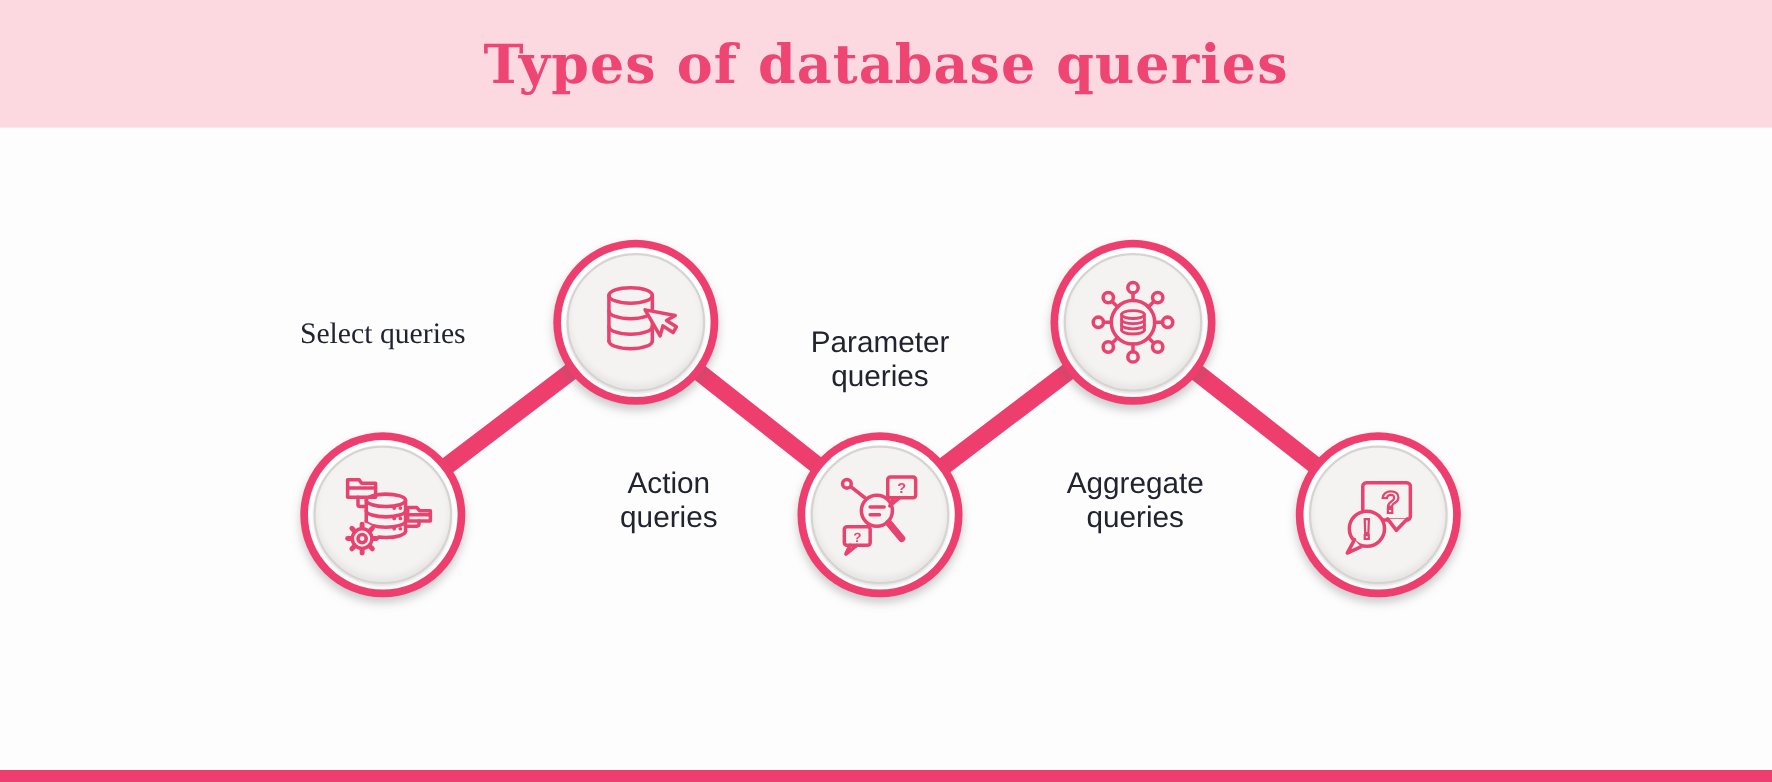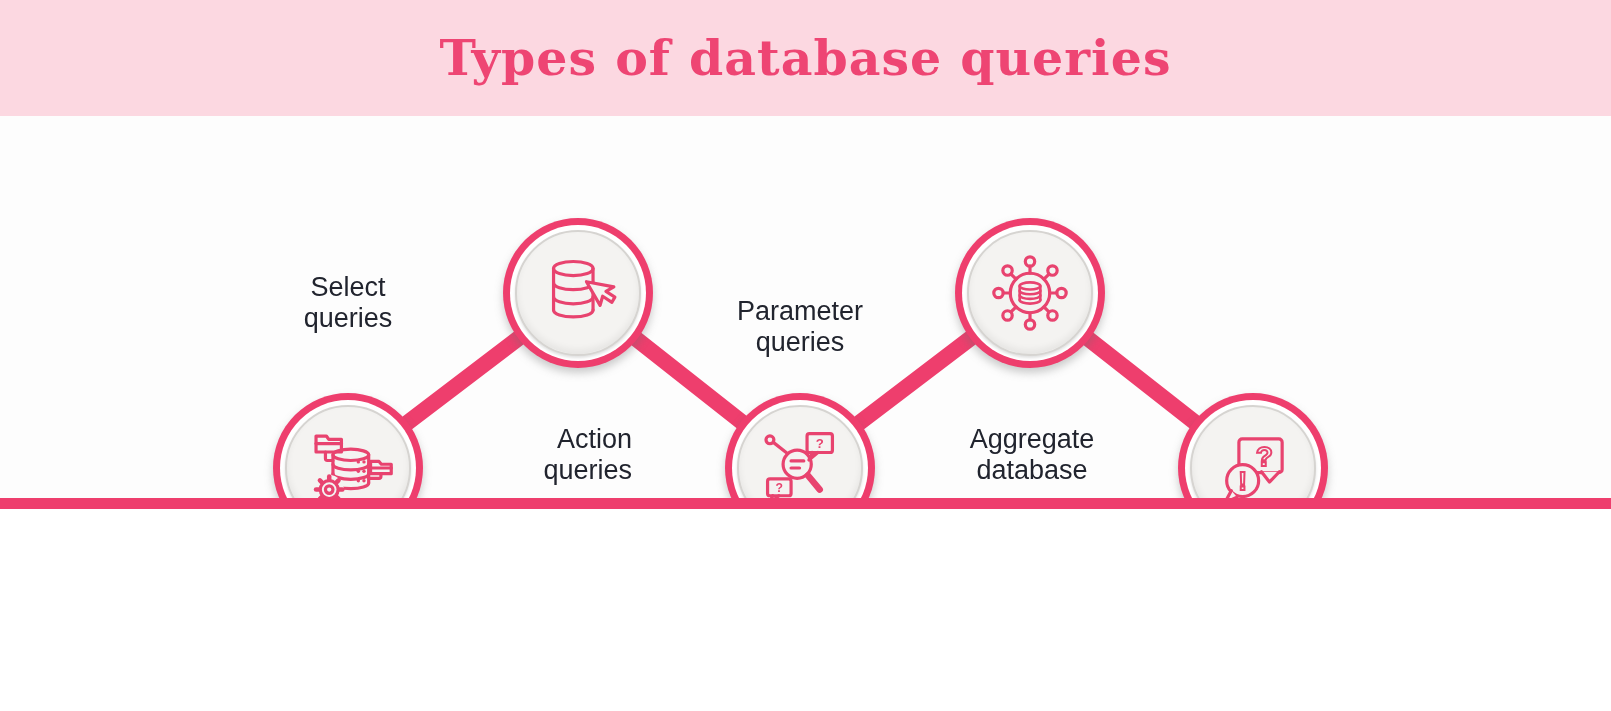--- a/index.html
+++ b/index.html
@@ -1,18 +1,18 @@
 <!DOCTYPE html>
 <html><head>
 <meta charset="utf-8">
 <style>
   html,body{margin:0;padding:0;background:#ffffff;}
   .canvas{
     position:relative;
-    width:1611px;height:509px;
+    width:1611px;height:711px;
     background:#fdfdfd;
     overflow:hidden;
     font-family:"Liberation Sans",sans-serif;
   }
   
   .header{
     position:absolute;left:0;top:0;width:100%;height:116px;
     background:#fcd8e1;
     display:flex;align-items:center;justify-content:center;
   }
@@ -204,20 +204,20 @@
           <path class="st-bg" d="M59 54 l8.5 11 L78 54"></path>
           <text class="glyph-outline" x="62" y="48" font-size="30">?</text>
           <circle class="st-bg" cx="39" cy="63.5" r="17"></circle>
           <path class="st-bg" d="M27 74 L20 87 L33 81"></path>
           <text class="glyph-outline" x="39" y="73" font-size="28">!</text>
         </svg>
       </div>
     </div>
   </div>
 
-  <div class="node-label" style="left:348px;top:303px;">Select queries</div>
-  <div class="node-label" style="left:552px;top:455px;text-align:right;">Action queries</div>
+  <div class="node-label" style="left:348px;top:303px;font-family:Liberation Serif, serif;">Select queries</div>
+  <div class="node-label" style="left:608px;top:455px;">Action queries</div>
   <div class="node-label" style="left:800px;top:303px;margin-top:24px;">Parameter queries</div>
-  <div class="node-label" style="left:1032px;top:455px;">Aggregate database</div>
+  <div class="node-label" style="left:1032px;top:455px;">Aggregate queries</div>
 
   <div class="bottom-bar"></div>
 
 </div>
 
 </body></html>

